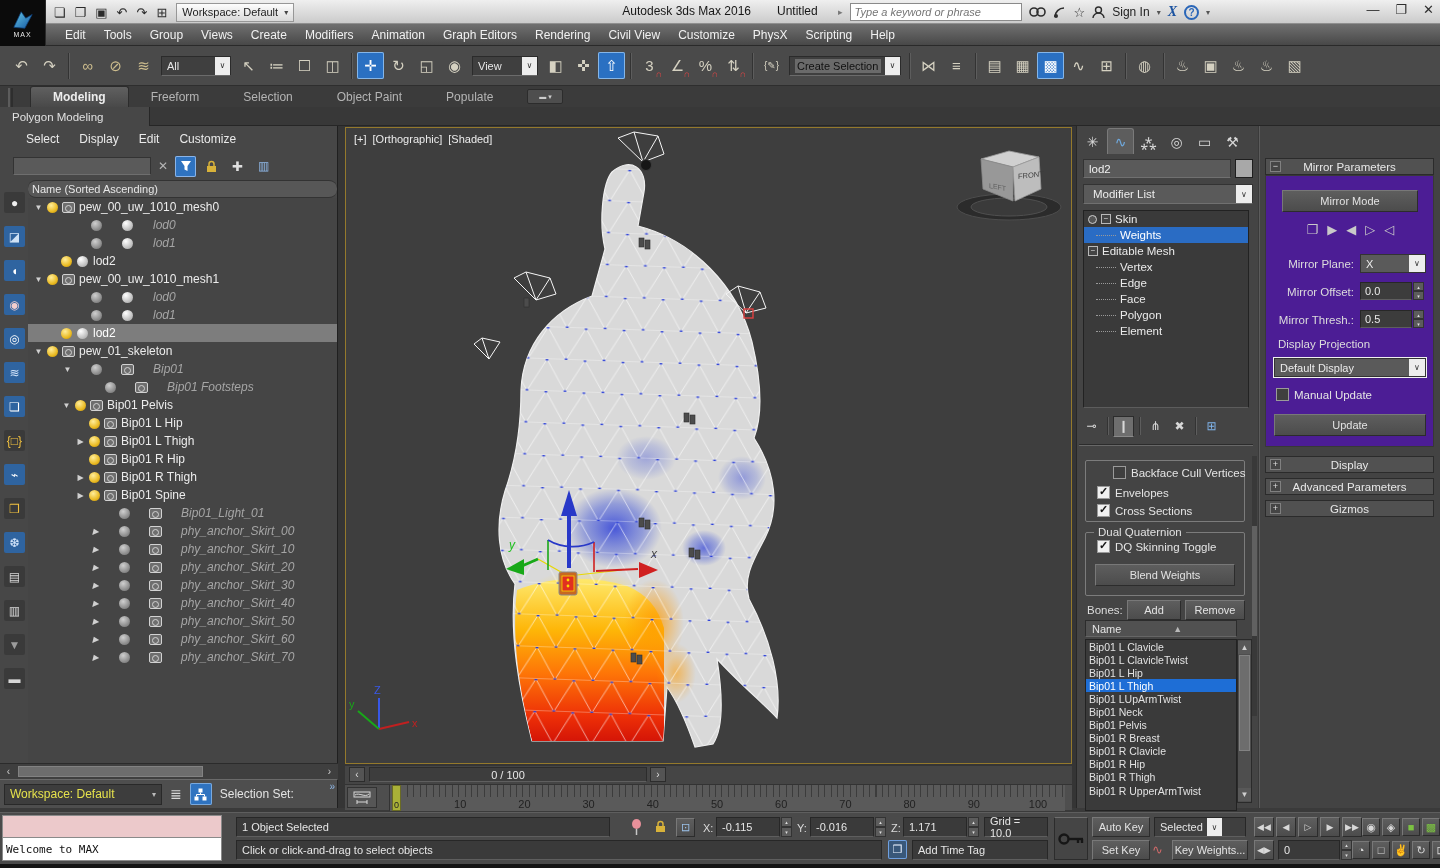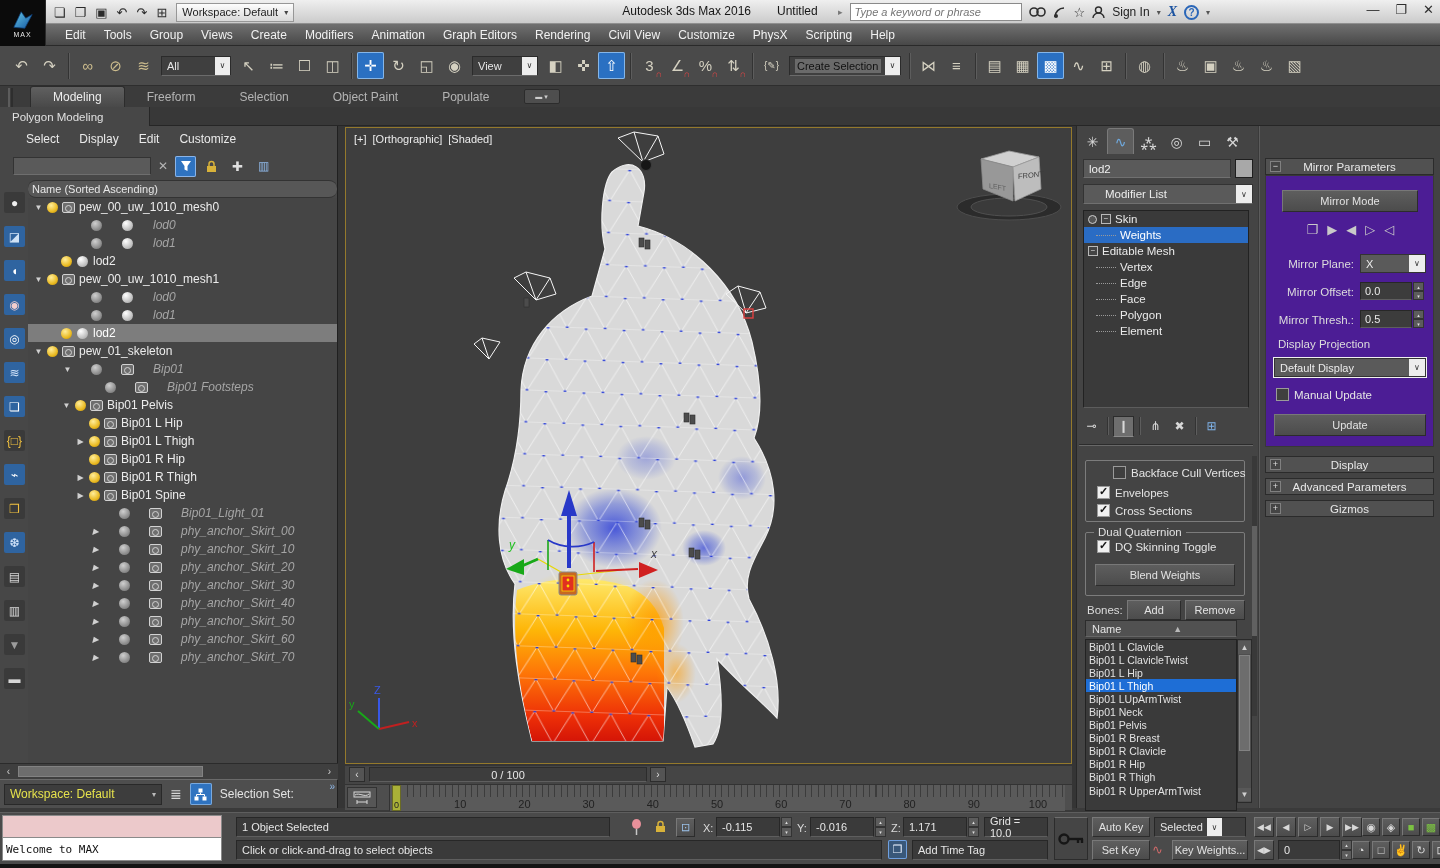--- a/index.html
+++ b/index.html
@@ -31,21 +31,21 @@
   .tb-btn.active{background:#2a70c2;box-shadow:inset 0 0 0 1px #85b6e8;color:#fff;}
   .tb-btn .badge{position:absolute;right:1px;bottom:0px;font-size:9px;color:#e04545;font-weight:bold;}
   .tb-sep{width:1px;height:26px;background:#333;box-shadow:1px 0 0 #5d5d5d;margin:0 4px;flex:none;}
   .tb-dd{height:20px;background:#3f3f3f;border:1px solid #2b2b2b;border-bottom-color:#6b6b6b;display:flex;align-items:center;font-size:11px;color:#e6e6e6;padding-left:5px;margin:0 3px;flex:none;}
   .tb-dd-label{flex:1;overflow:hidden;white-space:nowrap;}
   .tb-dd.dark .tb-dd-label{background:#6a6a6a;color:#111;padding:1px 2px;}
   .tb-dd-arrow{width:15px;height:18px;background:#ededed;color:#333;display:flex;align-items:center;justify-content:center;font-size:8px;margin-left:4px;flex:none;}
   
   #ribbon{position:absolute;left:0;top:86px;width:1440px;height:21px;background:#3b3b3b;display:flex;align-items:flex-end;padding-left:30px;}
   .rtab{height:21px;padding:0 22px;font-size:12px;color:#b4b4b4;display:flex;align-items:center;}
-  .rtab.active{background:linear-gradient(#606060,#494949);color:#eee;border:1px solid #2c2c2c;border-bottom:none;border-radius:3px 3px 0 0;}
+  .rtab.active{background:linear-gradient(#606060,#494949);color:#eee;border:1px solid #2c2c2c;border-bottom:none;border-radius:3px 3px 0 0;font-weight:bold;}
   #ribbon-dd{width:36px;height:15px;margin:0 0 3px 12px;background:#4e4e4e;border:1px solid #2c2c2c;border-radius:2px;color:#ccc;font-size:7px;display:flex;align-items:center;justify-content:center;gap:3px;}
   #ribbon-grip{position:absolute;left:8px;top:88px;width:5px;height:32px;border-left:2px solid #5c5c5c;border-right:2px solid #2e2e2e;}
   #polybar{position:absolute;left:0;top:107px;width:1440px;height:19px;background:#383838;border-bottom:1px solid #262626;}
   #polybar .ptab{width:150px;height:19px;background:#474747;border-right:1px solid #262626;font-size:11.5px;color:#e0e0e0;display:flex;align-items:center;padding-left:12px;}
   
   #explorer{position:absolute;left:0;top:126px;width:338px;height:653px;background:#474747;border-right:1px solid #202020;}
   #exp-menu{height:26px;display:flex;align-items:center;padding-left:16px;}
   #exp-menu .menu-item{font-size:12px;color:#eaeaea;padding:3px 10px;}
   #exp-search{height:28px;display:flex;align-items:center;padding-left:13px;gap:5px;}
   #exp-search input{width:138px;height:18px;background:#5a5a5a;border:1px solid #333;border-bottom-color:#6e6e6e;color:#ddd;font-size:11px;padding:0 4px;font-family:"Liberation Sans",sans-serif;}
@@ -110,21 +110,21 @@
   #sel-dd .tb-dd-arrow{height:18px;}
   #cube-btn{position:absolute;left:888px;top:27px;width:19px;height:19px;background:#39587a;box-shadow:inset 0 0 0 1px #6fa0e0;display:flex;align-items:center;justify-content:center;color:#eaf2ff;font-size:11px;border-radius:2px;}
   #curve-ico{position:absolute;left:1152px;top:29px;font-size:13px;color:#d06a6a;}
   
   #cmdpanel{position:absolute;left:1076px;top:126px;width:182px;height:682px;background:#444;border-left:1px solid #282828;}
   #cp-tabs{position:absolute;left:2px;top:1px;height:27px;display:flex;align-items:flex-end;gap:1px;}
   .cp-tab{width:27px;height:24px;display:flex;align-items:center;justify-content:center;font-size:14px;color:#cfcfcf;}
   .cp-tab.active{background:#5d5d5d;border:1px solid #7a7a7a;border-bottom:none;border-radius:3px 3px 0 0;height:26px;}
   #cp-name{position:absolute;left:6px;top:33px;width:148px;height:19px;background:#5a5a5a;border:1px solid #333;border-bottom-color:#707070;color:#f0f0f0;font-size:11.5px;display:flex;align-items:center;padding-left:5px;}
   #cp-swatch{position:absolute;left:158px;top:33px;width:18px;height:19px;background:#a8a8a8;border:1px solid #1e1e1e;}
-  #cp-modlist{position:absolute;left:6px;top:58px;width:170px;height:20px;background:#5a5a5a;border:1px solid #333;border-bottom-color:#707070;display:flex;align-items:center;font-size:11.5px;color:#ececec;padding-left:21px;}
+  #cp-modlist{position:absolute;left:6px;top:58px;width:170px;height:20px;background:#5a5a5a;border:1px solid #333;border-bottom-color:#707070;display:flex;align-items:center;font-size:11.5px;color:#ececec;padding-left:9px;}
   .dd-arrow{width:16px;height:100%;background:#ededed;color:#333;display:flex;align-items:center;justify-content:center;font-size:8px;margin-left:auto;flex:none;}
   #stack-box{position:absolute;left:6px;top:84px;width:166px;height:198px;background:#3a3a3a;border:1px solid #222;border-bottom-color:#5c5c5c;overflow:hidden;}
   .stk-row{height:16px;display:flex;align-items:center;font-size:11.5px;color:#eaeaea;padding-left:4px;}
   .stk-row.sel{background:#2a6cc4;color:#fff;}
   .stk-bulb{width:9px;height:9px;border-radius:50%;border:1px solid #cfcfcf;background:#555;margin-right:4px;flex:none;}
   .stk-box{width:10px;height:10px;border:1px solid #b9b9b9;background:#444;color:#ddd;font-size:8px;line-height:8px;text-align:center;margin-right:4px;flex:none;}
   .stk-guide{width:20px;border-bottom:1px dotted #999;height:1px;margin:0 4px 0 8px;flex:none;}
   #stack-btns{position:absolute;left:4px;top:288px;height:24px;display:flex;align-items:center;gap:3px;}
   .sk-btn{width:21px;height:21px;display:flex;align-items:center;justify-content:center;font-size:12px;color:#d8d8d8;}
   .sk-btn.active{background:#6e6e6e;border:1px solid #2c2c2c;border-bottom-color:#8a8a8a;}

